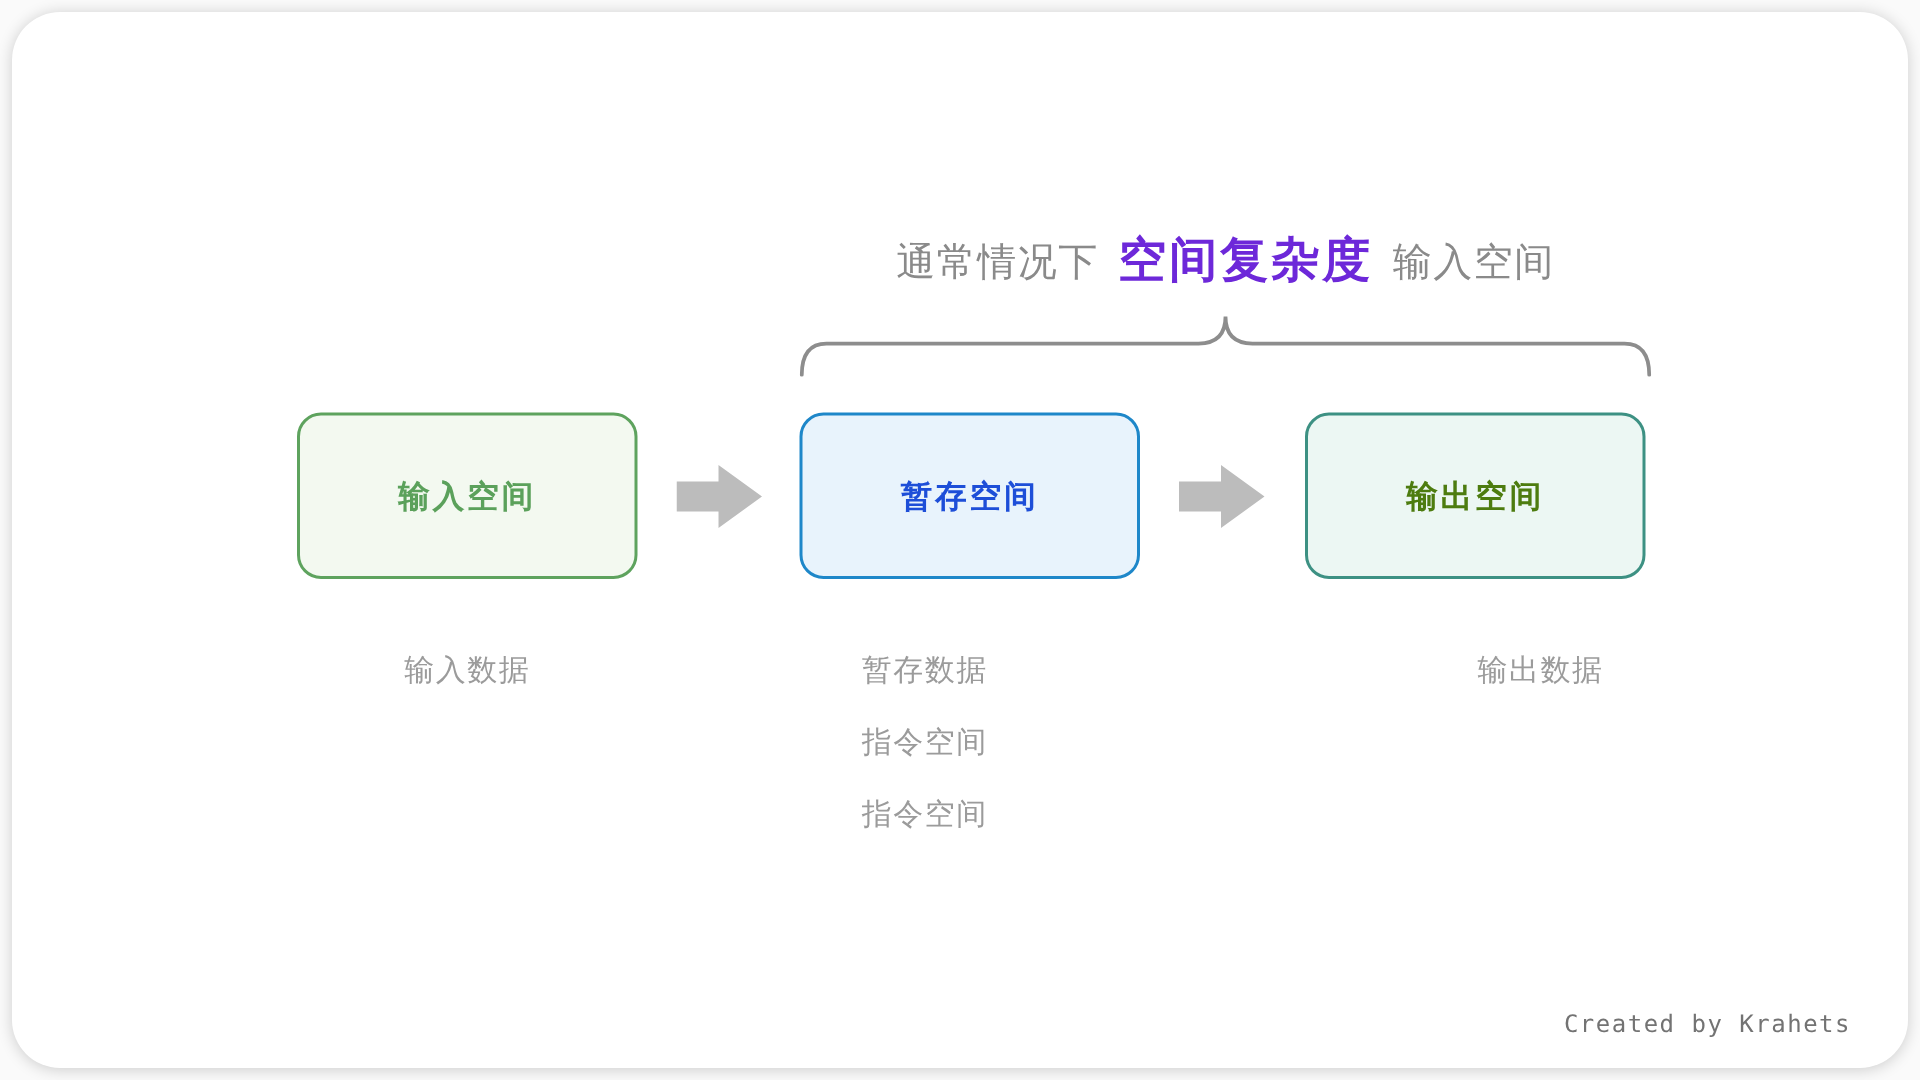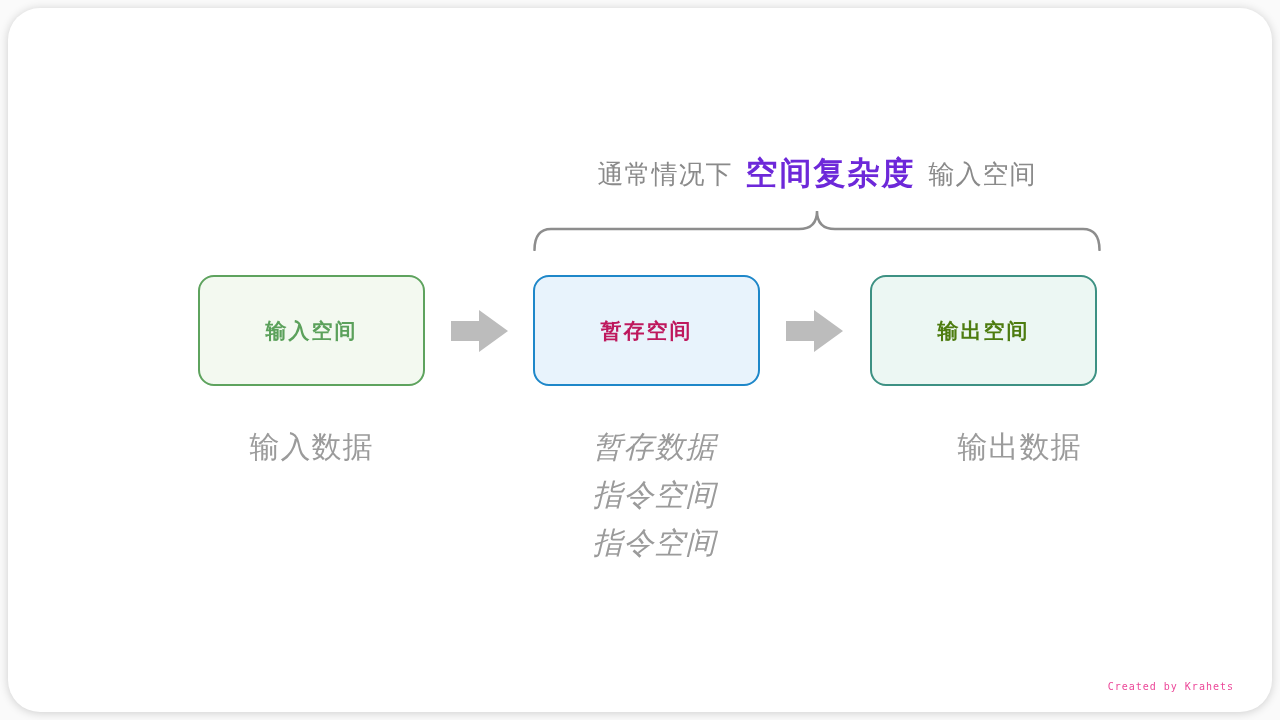--- a/index.html
+++ b/index.html
@@ -69,54 +69,54 @@
     border-width: 2.5px;
     box-sizing: border-box;
     display: flex;
     align-items: center;
     justify-content: center;
     font-size: 21px;
     font-weight: bold;
     letter-spacing: 2px;
   }
   .box-input  { left: 190px; border-color: #5ea35e; background: #f3f9f0; color: #5ba15b; }
-  .box-temp   { left: 525px; border-color: #1e87c9; background: #e8f3fc; color: #be185d; }
+  .box-temp   { left: 525px; border-color: #1e87c9; background: #e8f3fc; color: #1d4ed8; }
   .box-output { left: 862px; border-color: #3d9183; background: #ecf7f3; color: #4d7c0f; }
   
   .arrow {
     position: absolute;
     top: 301px;
     width: 58px;
     height: 44px;
   }
   .arrow-1 { left: 443px; }
   .arrow-2 { left: 778px; }
   
   .ann {
     position: absolute;
     top: 415px;
     width: 227px;
     text-align: center;
     color: #9b9b9b;
-    font-size: 30px;
+    font-size: 20px;
     line-height: 48px;
     letter-spacing: 1px;
   }
   .ann-input  { left: 190px; }
-  .ann-temp   { left: 533px; font-style: italic; }
-  .ann-output { left: 898px; }
+  .ann-temp   { left: 495px; }
+  .ann-output { left: 834px; text-align: right; }
   .ann div { height: 48px; }
   
   .credit {
     position: absolute;
     right: 38px;
     bottom: 20px;
     font-family: "DejaVu Sans Mono", "Liberation Mono", monospace;
-    font-size: 10px;
-    color: #ec4899;
+    font-size: 16px;
+    color: #737373;
     letter-spacing: 1px;
   }
 </style>
 </head>
 <body>
 
 <div class="stage">
   <div class="card">
 
     <div class="caption">

